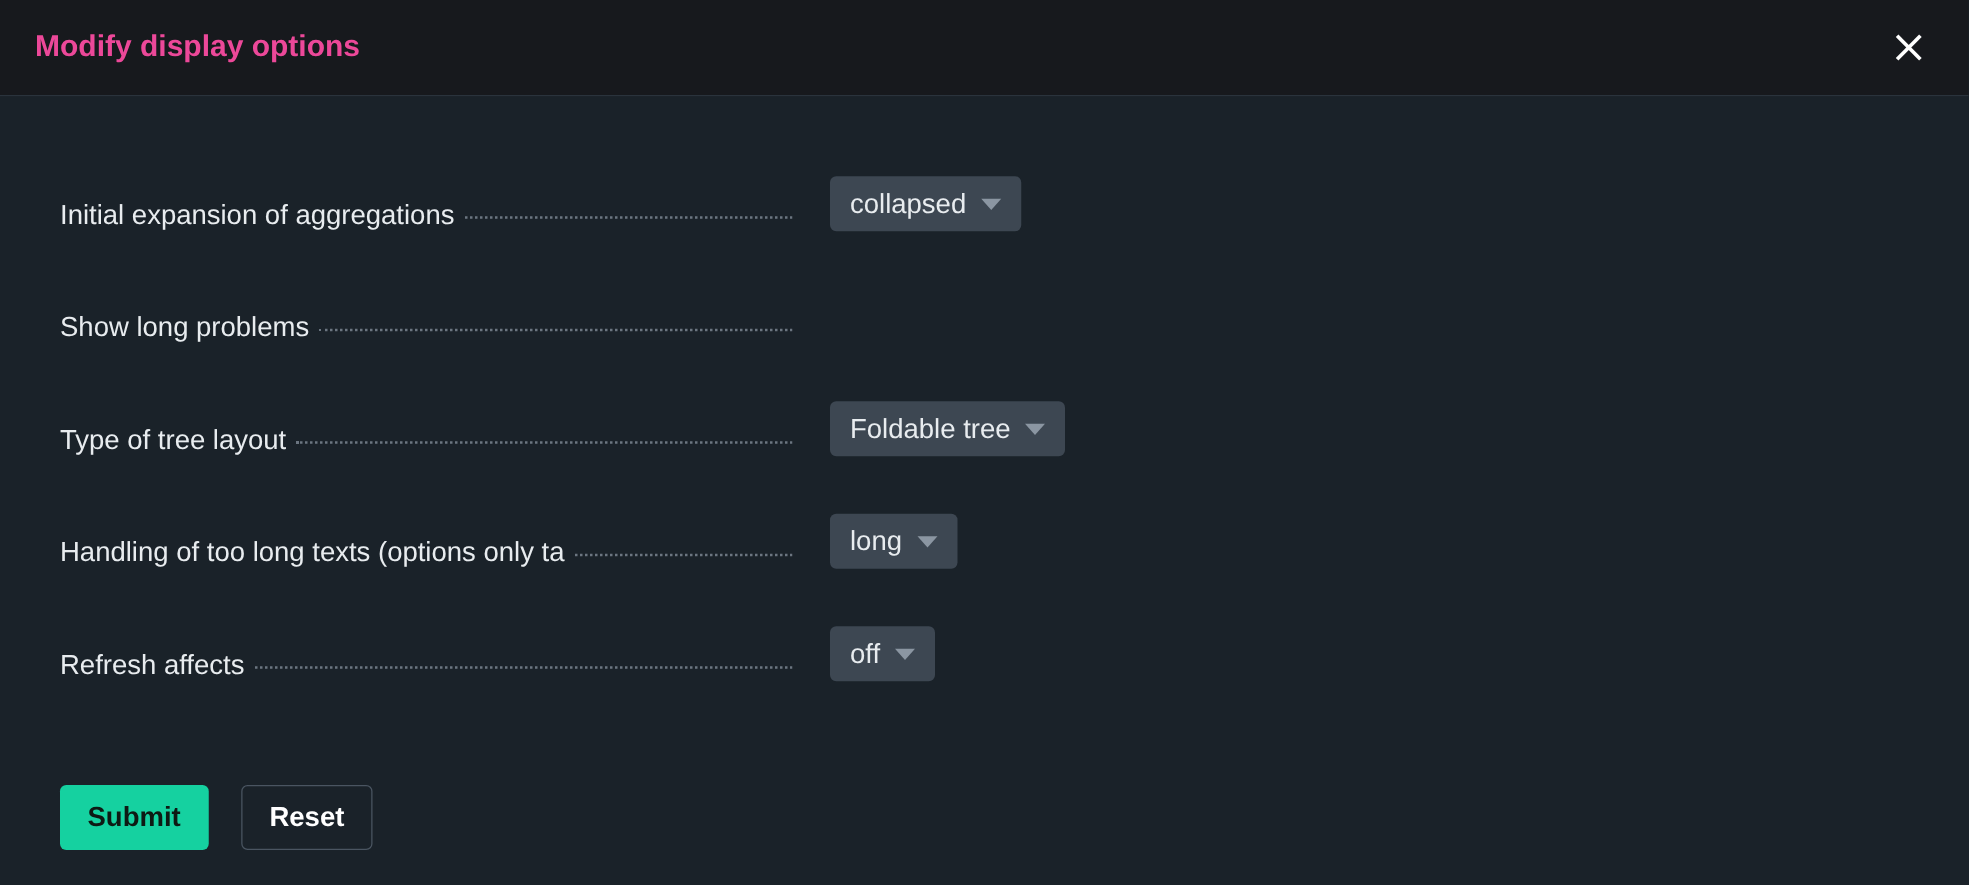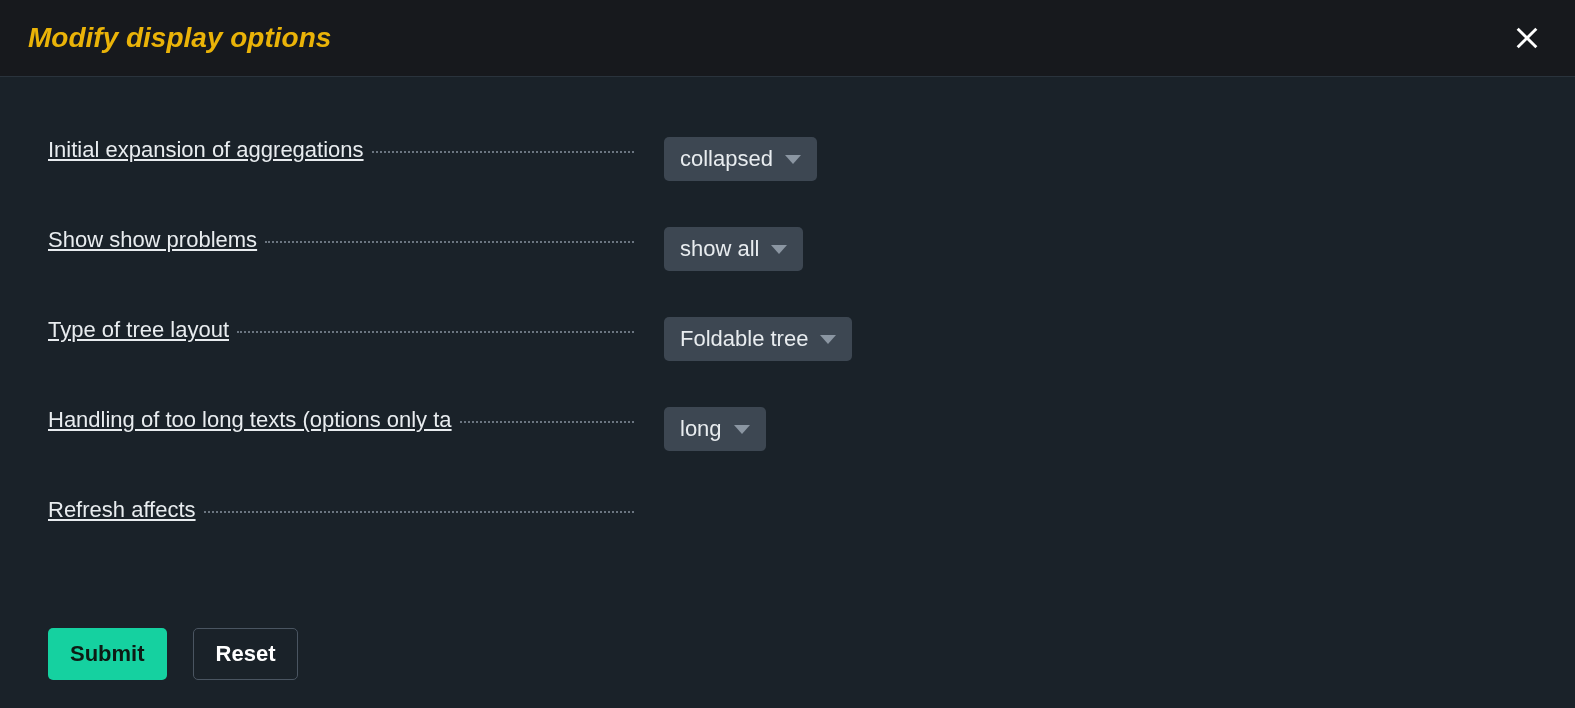--- a/index.html
+++ b/index.html
@@ -19,45 +19,43 @@
   }
   .dialog-header {
     display: flex;
     align-items: center;
     justify-content: space-between;
     padding: 18px 28px 18px 28px;
     border-bottom: 1px solid #2a333c;
     background: #17191dff;
   }
   .dialog-title {
-    font-size: 28px;
+    font-size: 24px;
     font-weight: 700;
-    color: #eab308;
-    font-style: italic;
+    color: #ec4899;
   }
   .close-btn {
     width: 40px;
     height: 40px;
     display: flex;
     align-items: center;
     justify-content: center;
     cursor: pointer;
     color: #ffffff;
   }
   .close-btn svg { width: 28px; height: 28px; }
   .dialog-body {
     flex: 1;
     padding: 60px 48px 0 48px;
   }
   .form-row {
     display: flex;
-    align-items: flex-start;
+    align-items: flex-end;
     margin-bottom: 42px;
     height: 48px;
-    text-decoration: underline;
   }
   .label-col {
     width: 586px;
     display: flex;
     align-items: baseline;
     overflow: hidden;
     white-space: nowrap;
   }
   .label-text {
     font-size: 22px;
@@ -145,28 +143,22 @@
       <div class="control-col">
         <div class="select-box">
           <span class="select-value">collapsed</span>
           <span class="caret"></span>
         </div>
       </div>
     </div>
 
     <div class="form-row">
       <div class="label-col">
-        <span class="label-text">Show show problems</span>
-        <span class="dots"></span>
-      </div>
-      <div class="control-col">
-        <div class="select-box">
-          <span class="select-value">show all</span>
-          <span class="caret"></span>
-        </div>
+        <span class="label-text">Show long problems</span>
+        <span class="dots"></span>
       </div>
     </div>
 
     <div class="form-row">
       <div class="label-col">
         <span class="label-text">Type of tree layout</span>
         <span class="dots"></span>
       </div>
       <div class="control-col">
         <div class="select-box">
@@ -187,20 +179,26 @@
           <span class="caret"></span>
         </div>
       </div>
     </div>
 
 
     <div class="form-row">
       <div class="label-col">
         <span class="label-text">Refresh affects</span>
         <span class="dots"></span>
+      </div>
+      <div class="control-col">
+        <div class="select-box">
+          <span class="select-value">off</span>
+          <span class="caret"></span>
+        </div>
       </div>
     </div>
 
   </div>
 
   <div class="dialog-footer">
     <button class="btn btn-primary">Submit</button>
     <button class="btn btn-secondary">Reset</button>
   </div>
 

